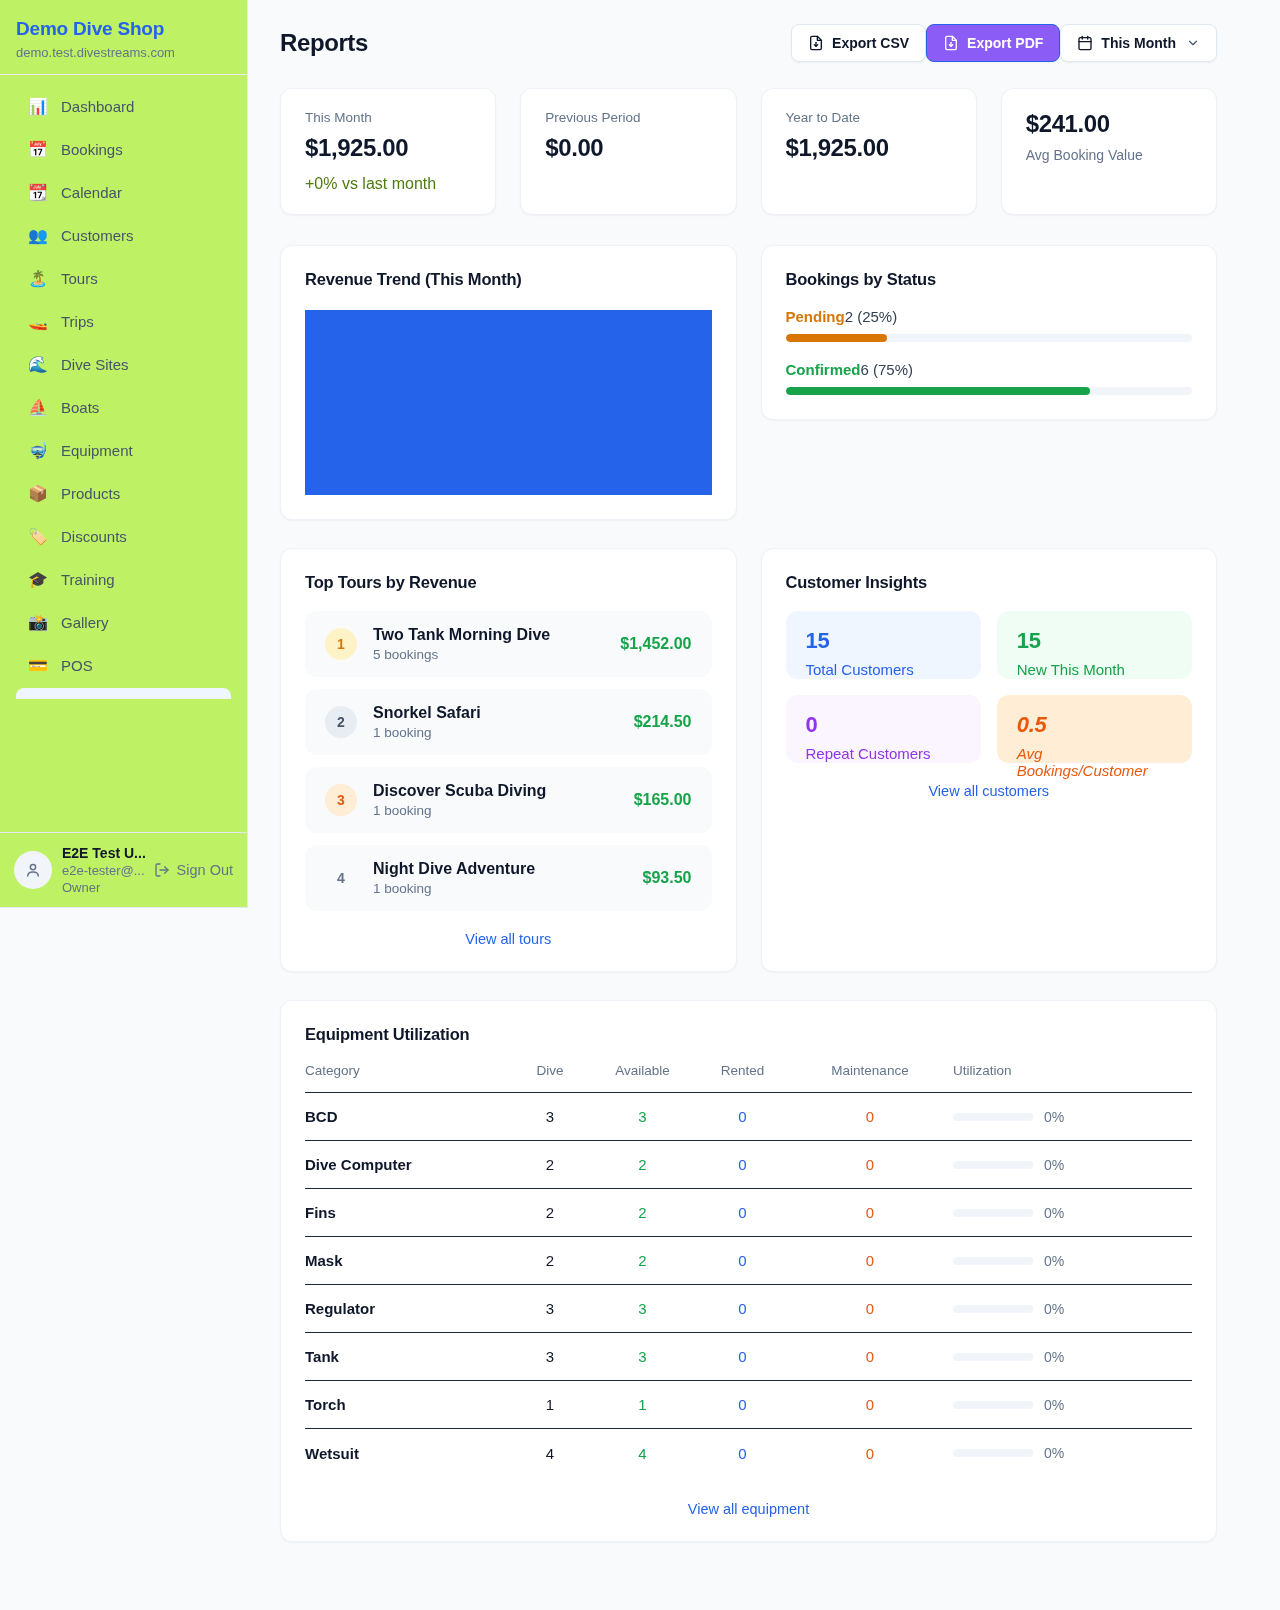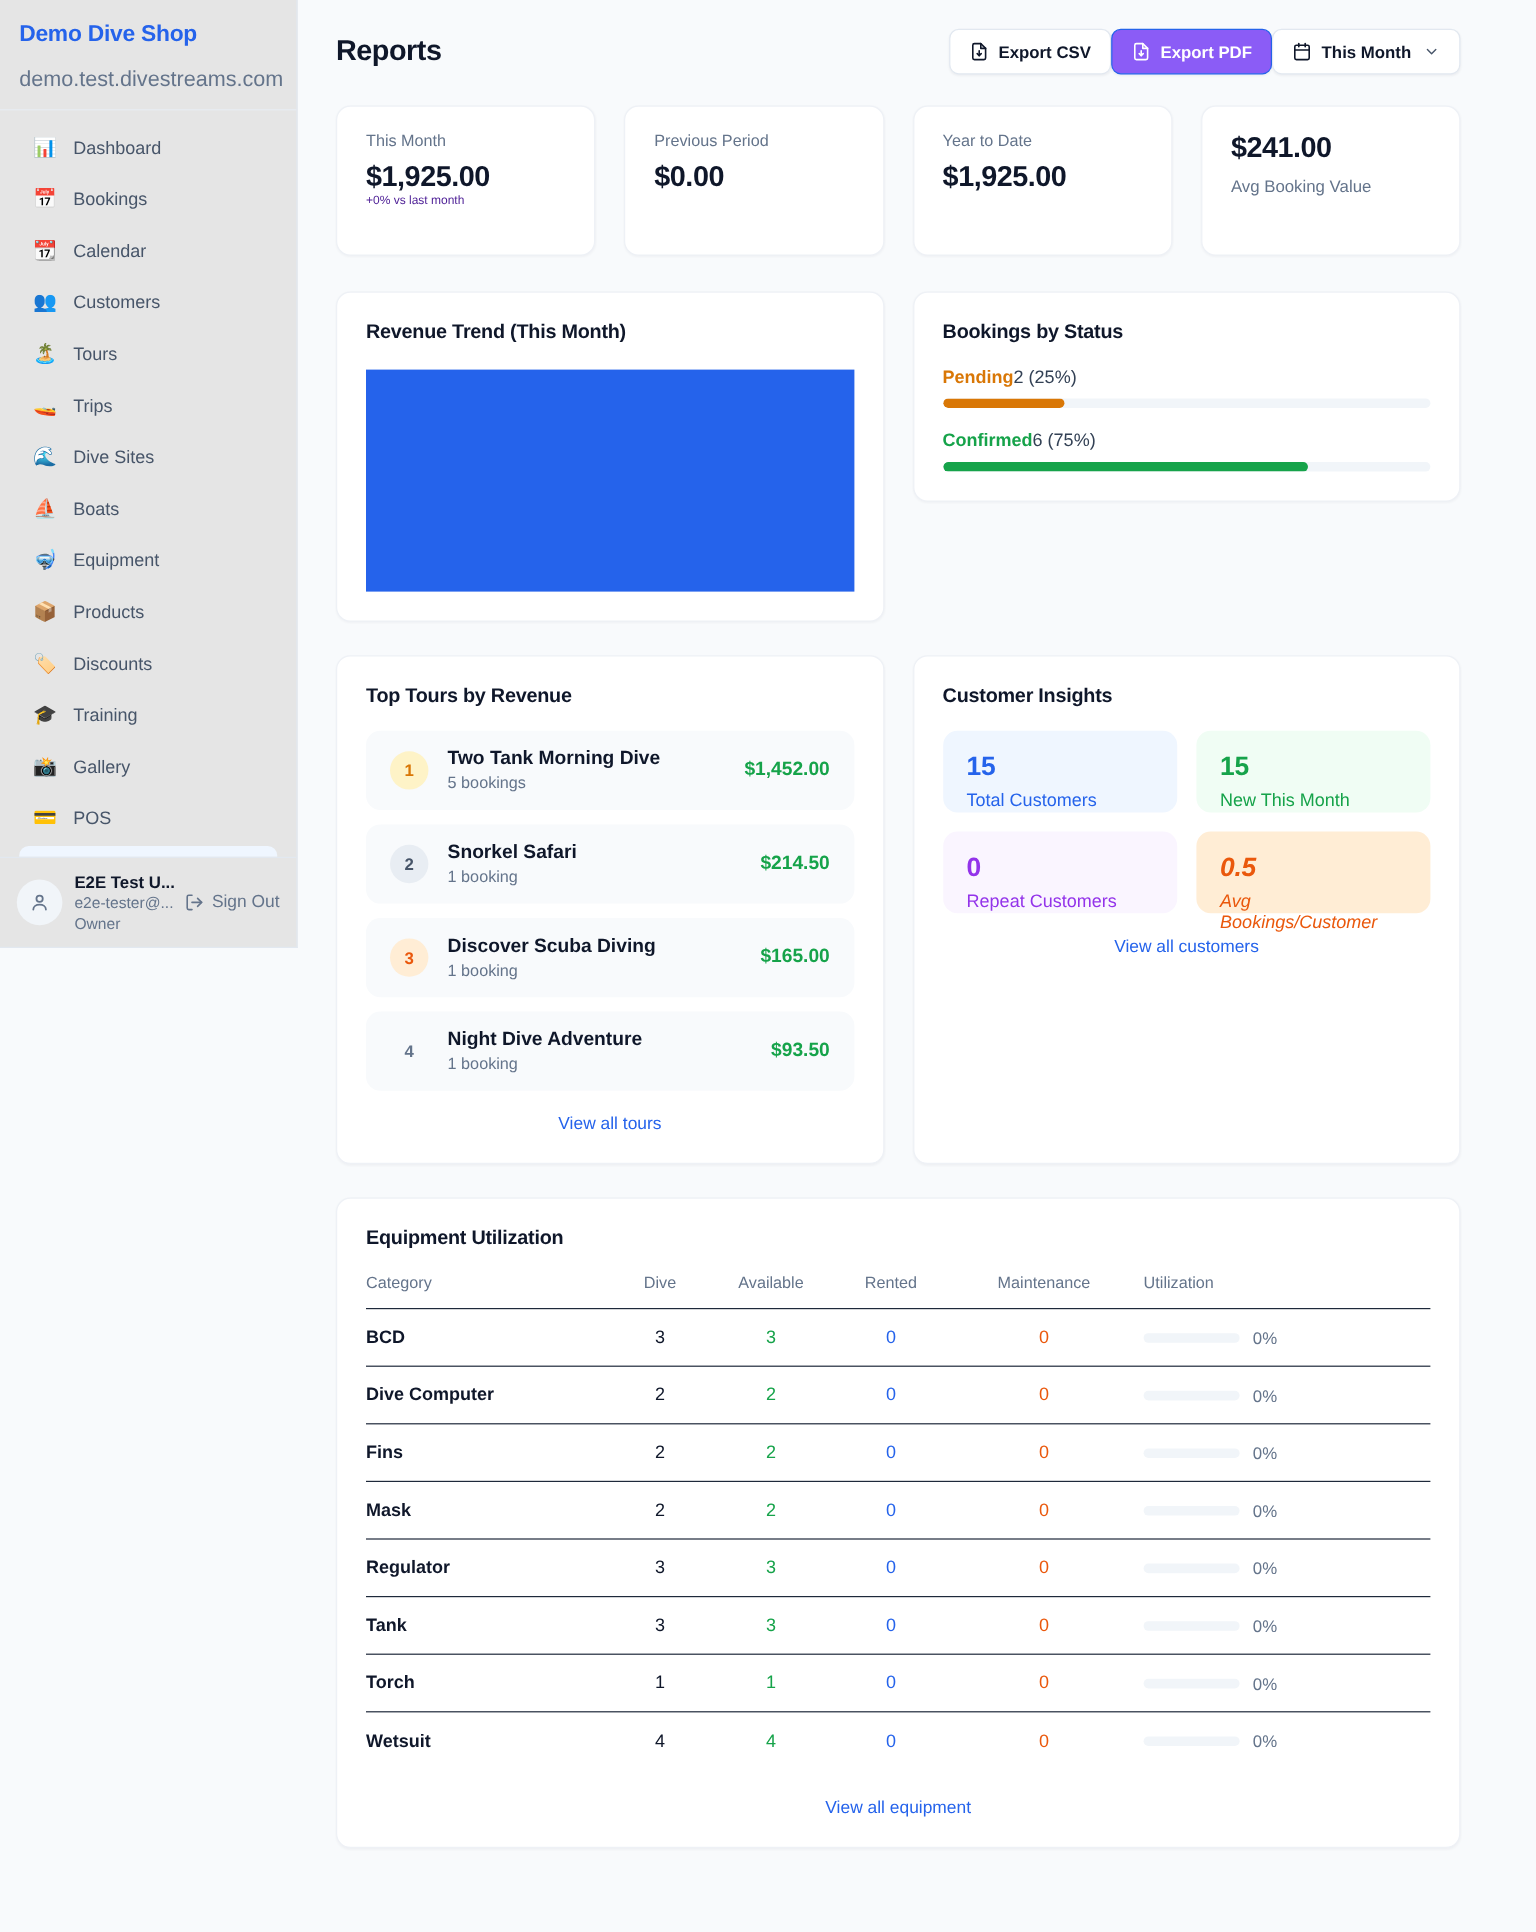--- a/index.html
+++ b/index.html
@@ -1,24 +1,24 @@
 <!DOCTYPE html>
 <html><head>
 <meta charset="utf-8">
 <style>
   * { box-sizing: border-box; margin: 0; padding: 0; }
   html,body { width:1280px; background:#f8fafc; font-family:"Liberation Sans","DejaVu Sans",sans-serif; color:#0f172a; }
   body { min-height:1610px; }
   .app { display:flex; align-items:flex-start; }
 
   
-  .sidebar { width:248px; min-width:248px; height:790px; background:#e5e5e5; border-right:1px solid #e2e8f0; border-bottom:1px solid #e2e8f0; display:flex; flex-direction:column; }
+  .sidebar { width:248px; min-width:248px; height:908px; background:#bef264; border-right:1px solid #e2e8f0; border-bottom:1px solid #e2e8f0; display:flex; flex-direction:column; }
   .brand { padding:18px 16px 14px; border-bottom:1px solid #e8edf3; }
   .brand-name { color:#2563eb; font-size:19px; font-weight:700; letter-spacing:-0.2px; }
-  .brand-domain { color:#64748b; font-size:18px; margin-top:16px; }
+  .brand-domain { color:#64748b; font-size:13px; margin-top:5px; }
   .nav { flex:1; padding:10px 16px 0; overflow:hidden; }
   .nav-item { display:flex; align-items:center; gap:13px; padding:10px 12px; border-radius:8px; color:#475569; font-size:15px; cursor:pointer; height:43px; }
   .nav-icon { width:20px; font-size:16px; text-align:center; line-height:1; }
   .nav-active-sliver { height:11px; background:#eff6ff; border-radius:8px 8px 0 0; margin-top:1px; }
   .user-panel { border-top:1px solid #e2e8f0; padding:12px 14px; display:flex; align-items:center; gap:10px; }
   .avatar { width:38px; height:38px; min-width:38px; border-radius:50%; background:#f1f5f9; color:#64748b; display:flex; align-items:center; justify-content:center; }
   .user-info { flex:1; min-width:0; }
   .user-name { font-size:14px; font-weight:700; color:#0f172a; white-space:nowrap; }
   .user-email, .user-role { font-size:13px; color:#64748b; margin-top:2px; white-space:nowrap; }
   .signout { display:flex; align-items:center; gap:7px; color:#64748b; font-size:14.5px; cursor:pointer; white-space:nowrap; }
@@ -31,21 +31,21 @@
   .btn { display:inline-flex; align-items:center; gap:8px; height:38px; padding:0 16px; border-radius:8px; font-size:14px; font-weight:600; border:1px solid #e2e8f0; background:#fff; color:#0f172a; box-shadow:0 1px 2px rgba(15,23,42,.05); cursor:pointer; }
   .btn-primary { background:#8b5cf6; border-color:#2563eb; color:#fff; }
   .btn svg { display:block; }
   .chev { margin-left:2px; color:#475569; }
 
   .card { background:#fff; border:1px solid #eef1f6; border-radius:12px; box-shadow:0 1px 2px rgba(15,23,42,.04); }
   .stats-row { display:grid; grid-template-columns:repeat(4,1fr); gap:24px; margin-top:26px; }
   .stat-card { padding:21px 24px; min-height:125px; }
   .stat-label { color:#64748b; font-size:13.5px; }
   .stat-value { font-size:24px; font-weight:700; letter-spacing:-0.4px; margin-top:9px; }
-  .stat-delta { color:#4c1d95; font-size:10px; margin-top:0; }
+  .stat-delta { color:#4d7c0f; font-size:16px; margin-top:13px; }
   .stat-card.reversed .stat-value { margin-top:0; }
   .stat-card.reversed .stat-label { margin-top:9px; font-size:14px; }
 
   .grid-2 { display:grid; grid-template-columns:1fr 1fr; gap:24px; margin-top:30px; align-items:start; }
   .grid-2.stretch { align-items:stretch; }
   .panel { padding:24px; }
   .panel-title { font-size:16.5px; font-weight:700; letter-spacing:-0.2px; }
   .chart-block { margin-top:21px; height:185px; background:#2563eb; }
 
   .status-row { margin-top:19px; }

